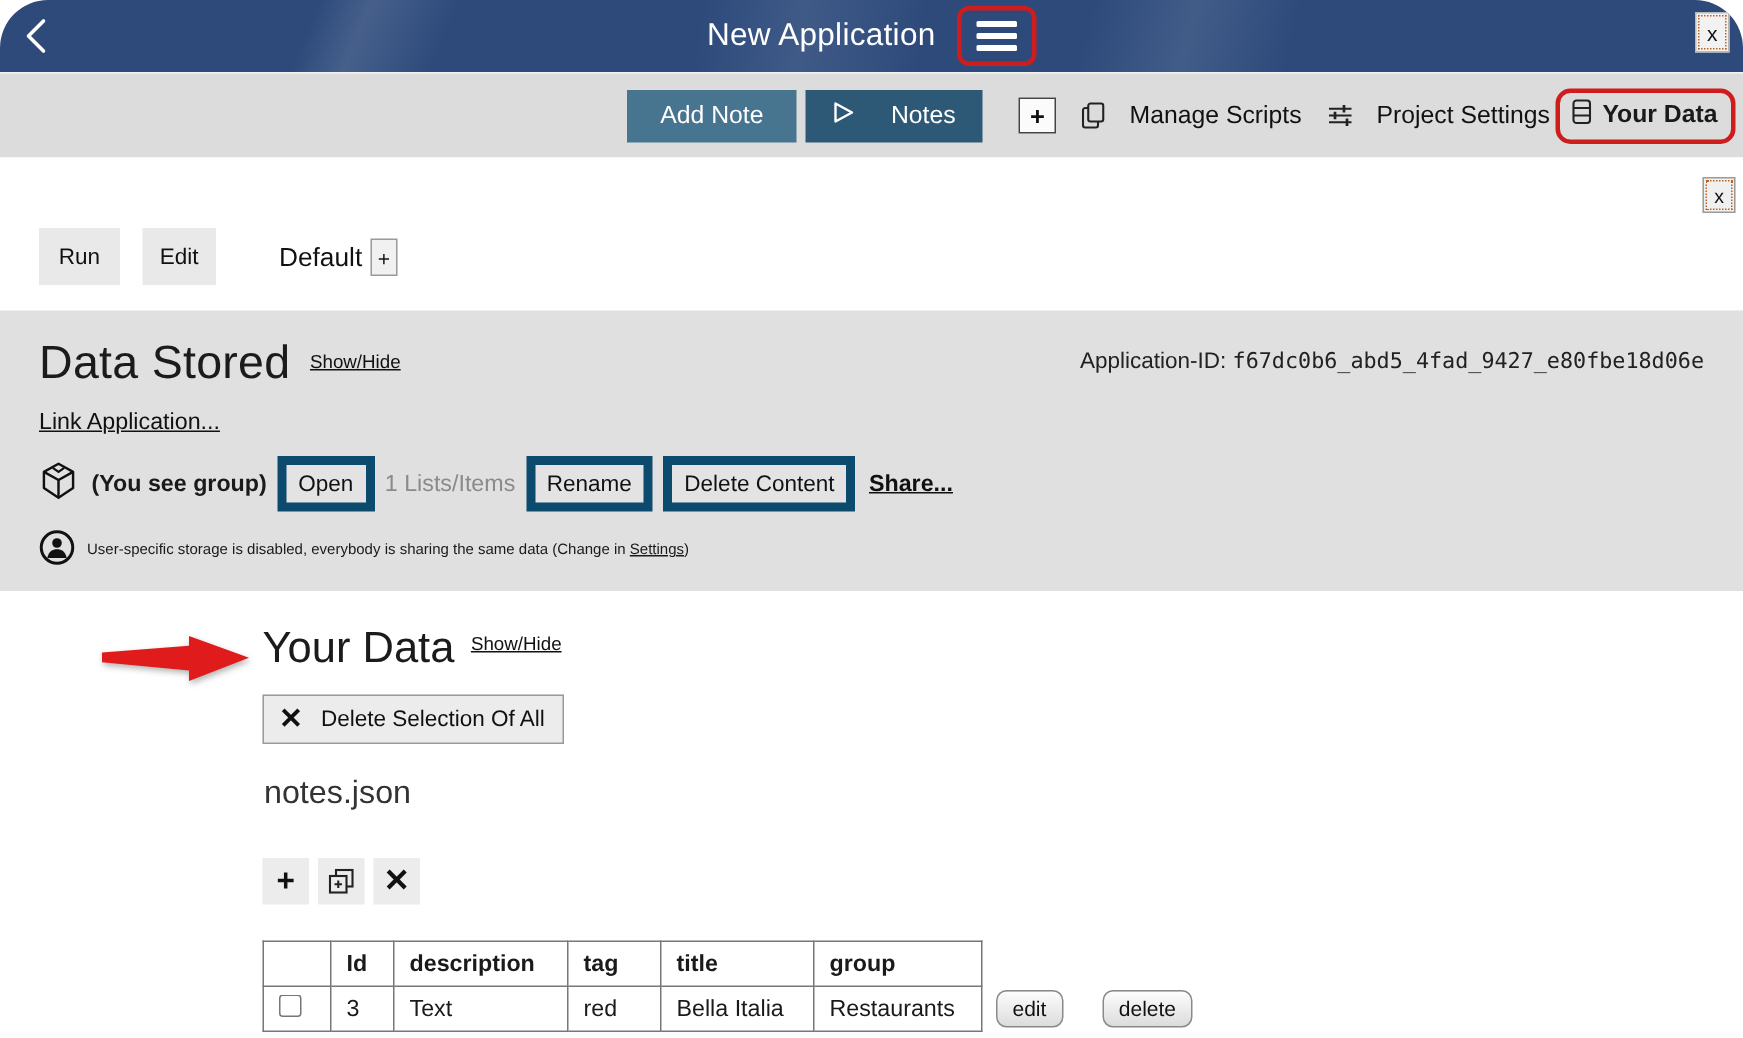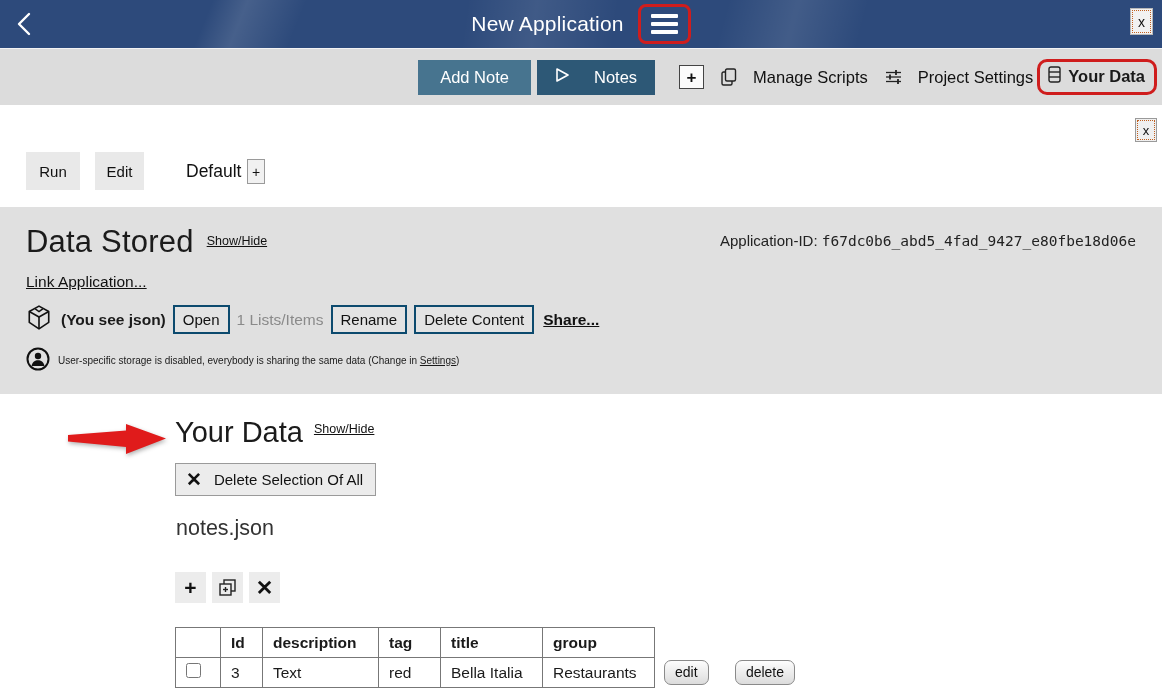--- a/index.html
+++ b/index.html
@@ -1,19 +1,19 @@
 <!DOCTYPE html>
 <html><head>
 <meta charset="utf-8">
 <style>
   * { margin:0; padding:0; box-sizing:border-box; }
   html,body { background:#fff; }
   .screen {
     position:relative; width:1162px; height:692px; overflow:hidden;
-    font-family:"Liberation Sans", sans-serif; color:#1a1a1a; background:#fff;
+    font-family:"Liberation Sans", sans-serif; color:#1a1a1a; background:#fff;border-radius:32px;
   }
 
   
   .topbar {
     position:absolute; top:0; left:0; right:0; height:48px;
     background:
       linear-gradient(112deg, rgba(255,255,255,0) 18%, rgba(255,255,255,.12) 21%, rgba(255,255,255,0) 26%),
       linear-gradient(98deg, rgba(255,255,255,0) 40%, rgba(255,255,255,.09) 46%, rgba(255,255,255,0) 53%),
       linear-gradient(105deg, rgba(255,255,255,0) 62%, rgba(255,255,255,.10) 68%, rgba(255,255,255,0) 74%),
       #2d4a7b;
@@ -82,21 +82,21 @@
   .data-stored { position:absolute; top:207px; left:0; right:0; height:187px; background:#e0e0e0; padding:18px 26px 0 26px; }
   .ds-head { display:flex; align-items:flex-start; }
   .ds-title { font-size:31px; font-weight:400; color:#1b1b1b; letter-spacing:.2px; line-height:1.1; }
   .showhide { font-size:12.5px; color:#111; text-decoration:underline; cursor:pointer; margin-left:13px; margin-top:9px; }
   .app-id { margin-left:auto; margin-top:7px; font-size:15px; color:#222; white-space:nowrap; }
   .app-id .mono { font-family:"DejaVu Sans Mono", monospace; font-size:14.5px; }
   .link-app { display:inline-block; margin-top:14px; font-size:15.5px; text-decoration:underline; color:#111; cursor:pointer; }
   .ds-row { margin-top:13px; display:flex; align-items:center; gap:7px; }
   .scope-label { font-weight:bold; font-size:15.5px; margin-left:2px; }
   .btn-outline {
-    background:#e3e3e3; border:2px solid #0c4a6e; font-size:15px; color:#111;
+    background:#e3e3e3; border:6px solid #0c4a6e; font-size:15px; color:#111;
     padding:4px 8px; cursor:pointer; font-family:"Liberation Sans", sans-serif;
   }
   .lists-count { color:#8a8a8a; font-size:15.5px; }
   .share-link { font-size:15.5px; font-weight:600; text-decoration:underline; color:#111; cursor:pointer; margin-left:2px; }
   .storage-row { margin-top:12px; display:flex; align-items:center; gap:8px; font-size:10px; }
   .storage-row .settings-link { text-decoration:underline; cursor:pointer; }
 
   
   .your-data { position:absolute; top:394px; left:0; right:0; bottom:0; background:#fff; }
   .red-arrow { position:absolute; left:68px; top:28px; filter:drop-shadow(1px 2px 2px rgba(0,0,0,.3)); }
@@ -224,21 +224,21 @@
     <a class="link-app">Link Application...</a>
     <div class="ds-row">
       <span>
         <svg width="26" height="27" viewBox="0 0 24 25">
             <polygon points="12,2 21,7 21,17 12,23 3,17 3,7" fill="none" stroke="#111" stroke-width="1.5" stroke-linejoin="round"></polygon>
             <polyline points="3,7 12,12 21,7" fill="none" stroke="#111" stroke-width="1.5" stroke-linejoin="round"></polyline>
             <line x1="12" y1="12" x2="12" y2="23" stroke="#111" stroke-width="1.5"></line>
             <polyline points="8.5,4.5 12,7 15.5,4.5" fill="none" stroke="#111" stroke-width="1.3"></polyline>
           </svg>
       </span>
-      <span class="scope-label">(You see json)</span>
+      <span class="scope-label">(You see group)</span>
       <button class="btn-outline">Open</button>
       <span class="lists-count">1 Lists/Items</span>
       <button class="btn-outline">Rename</button>
       <button class="btn-outline">Delete Content</button>
       <a class="share-link">Share...</a>
     </div>
     <div class="storage-row">
       <span>
         <svg width="24" height="24" viewBox="0 0 24 24">
             <circle cx="12" cy="12" r="10.5" fill="none" stroke="#111" stroke-width="2"></circle>

